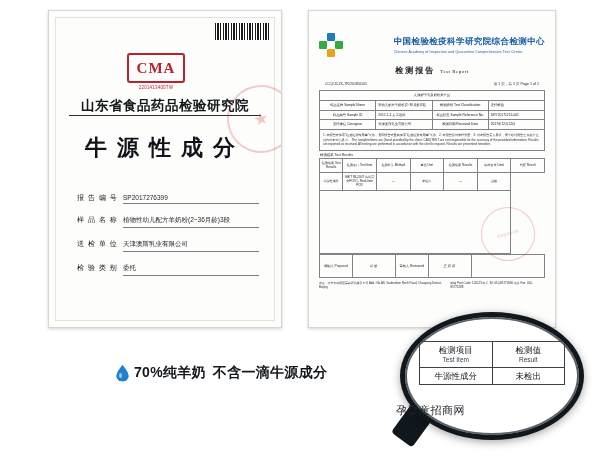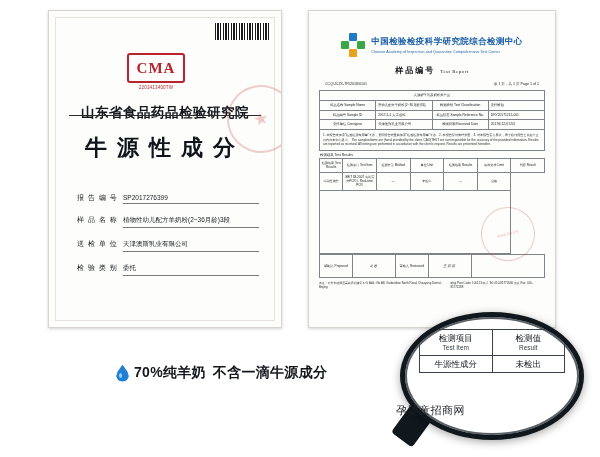--- a/index.html
+++ b/index.html
@@ -72,21 +72,21 @@
   .cma-code {
     margin-top: 2px;
     color: #b8232f;
     font-size: 4.5px;
     letter-spacing: 0.2px;
   }
   .cert-left h1 {
     position: absolute;
     top: 86px;
     left: 0; right: 0;
-    margin: 7px;
+    margin: 0;
     text-align: center;
     font-size: 13.5px;
     font-weight: bold;
     color: #14181c;
     letter-spacing: 0.5px;
     font-family: "Liberation Serif", serif;
   }
   .cert-left .title-rule {
     position: absolute;
     top: 104px;
@@ -168,21 +168,21 @@
     font-size: 4px;
     color: #1b1f24;
   }
   .cert-right .page-frame {
     position: absolute;
     left: 10px; top: 10px; right: 10px; bottom: 10px;
   }
   .rt-header {
     display: flex;
     align-items: center;
-    justify-content: center;
+    justify-content: space-between;
     padding-top: 12px;
   }
   .rt-logo {
     width: 24px; height: 24px;
     margin-right: 6px;
     position: relative;
     flex: none;
   }
   .rt-logo .sq {
     position: absolute;
@@ -373,21 +373,21 @@
     border-radius: 50%;
     background: #ffffff;
     border: 5px solid #10171d;
     box-sizing: border-box;
     box-shadow: 0 2px 8px rgba(0,0,0,0.35), inset 0 0 0 2px #5b6168;
     overflow: hidden;
   }
   .lens-inner {
     position: absolute;
     left: 14px;
-    top: 12px;
+    top: 24px;
     right: 14px;
   }
   .lens-table {
     width: 100%;
     border-collapse: collapse;
     table-layout: fixed;
   }
   .lens-table th, .lens-table td {
     border: 1px solid #3c4247;
     font-size: 8.5px;
@@ -498,21 +498,21 @@
             <div class="sq c"></div>
             <div class="sq d"></div>
         </div>
         <div>
           <div class="rt-title-cn">中国检验检疫科学研究院综合检测中心</div>
           <div class="rt-title-en">Chinese Academy of Inspection and Quarantine Comprehensive Test Center</div>
         </div>
       </div>
 
       <div class="rt-subtitle">
-        <span>样品编号</span><span class="en">Test Report</span>
+        <span>检测报告</span><span class="en">Test Report</span>
       </div>
 
       <div class="rt-meta">
         <span>CCQ/JCZX-TR/2018/0101</span>
         <span>第 1 页，共 1 页 Page 1 of 1</span>
       </div>
 
       <table class="rt-table">
         <tbody>
           <tr>

